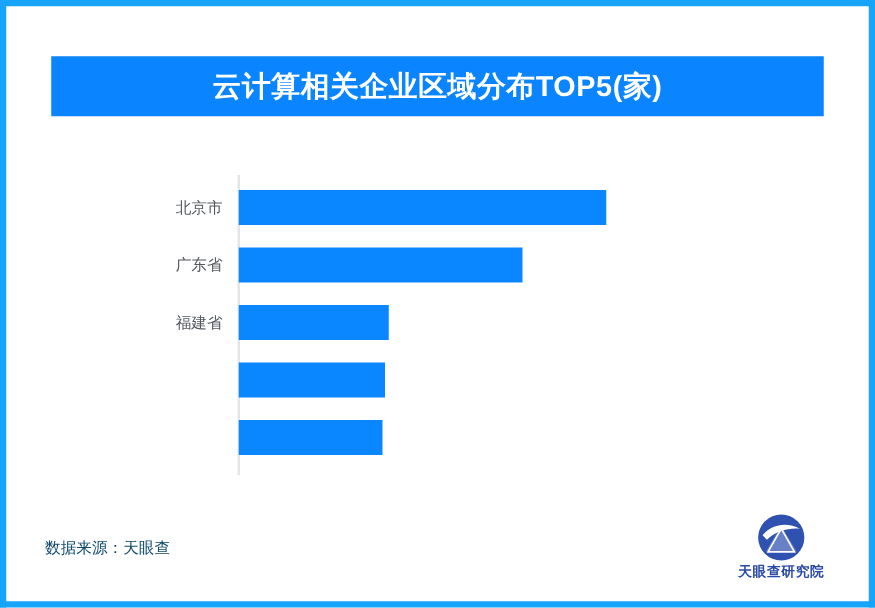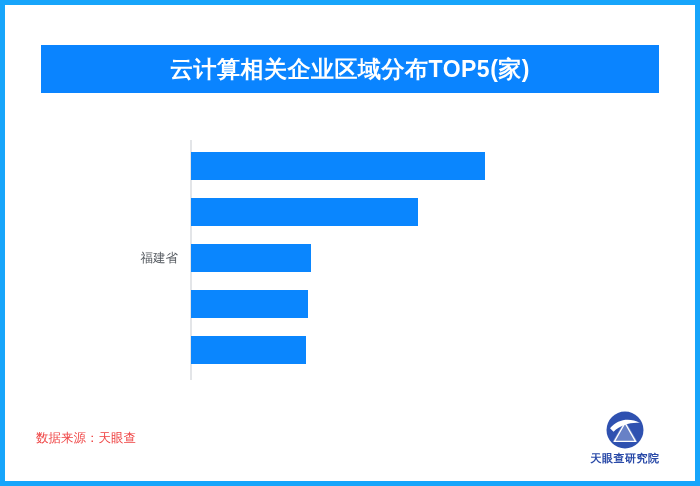--- a/index.html
+++ b/index.html
@@ -96,21 +96,21 @@
     background: #0a86fe;
     border-radius: 0;
   }
 
   
   #source-note {
     position: absolute;
     left: 36px;
     top: 432px;
     font-size: 12.5px;
-    color: #ef4444;
+    color: #0c4a6e;
     line-height: 1;
     white-space: nowrap;
   }
   #logo-block {
     position: absolute;
     left: 575px;
     top: 408px;
     width: 100px;
     height: 66px;
     display: flex;
@@ -145,25 +145,27 @@
   <div class="frame-edge frame-right"></div>
 
   <div id="title-banner">
     <div id="title-text">云计算相关企业区域分布TOP5(家)</div>
   </div>
 
   <div id="chart-area">
     <div id="axis-line"></div>
     <div id="bars-container">
         <div class="bar-row" style="top: 23px;">
+          <div class="bar-label">北京市</div>
           <div class="bar-track">
             <div class="bar-fill" style="width: 294px; background: rgb(10, 134, 254);"></div>
           </div>
         </div>
         <div class="bar-row" style="top: 69px;">
+          <div class="bar-label">广东省</div>
           <div class="bar-track">
             <div class="bar-fill" style="width: 226.8px; background: rgb(10, 134, 254);"></div>
           </div>
         </div>
         <div class="bar-row" style="top: 115px;">
           <div class="bar-label">福建省</div>
           <div class="bar-track">
             <div class="bar-fill" style="width: 120px; background: rgb(10, 134, 254);"></div>
           </div>
         </div>

